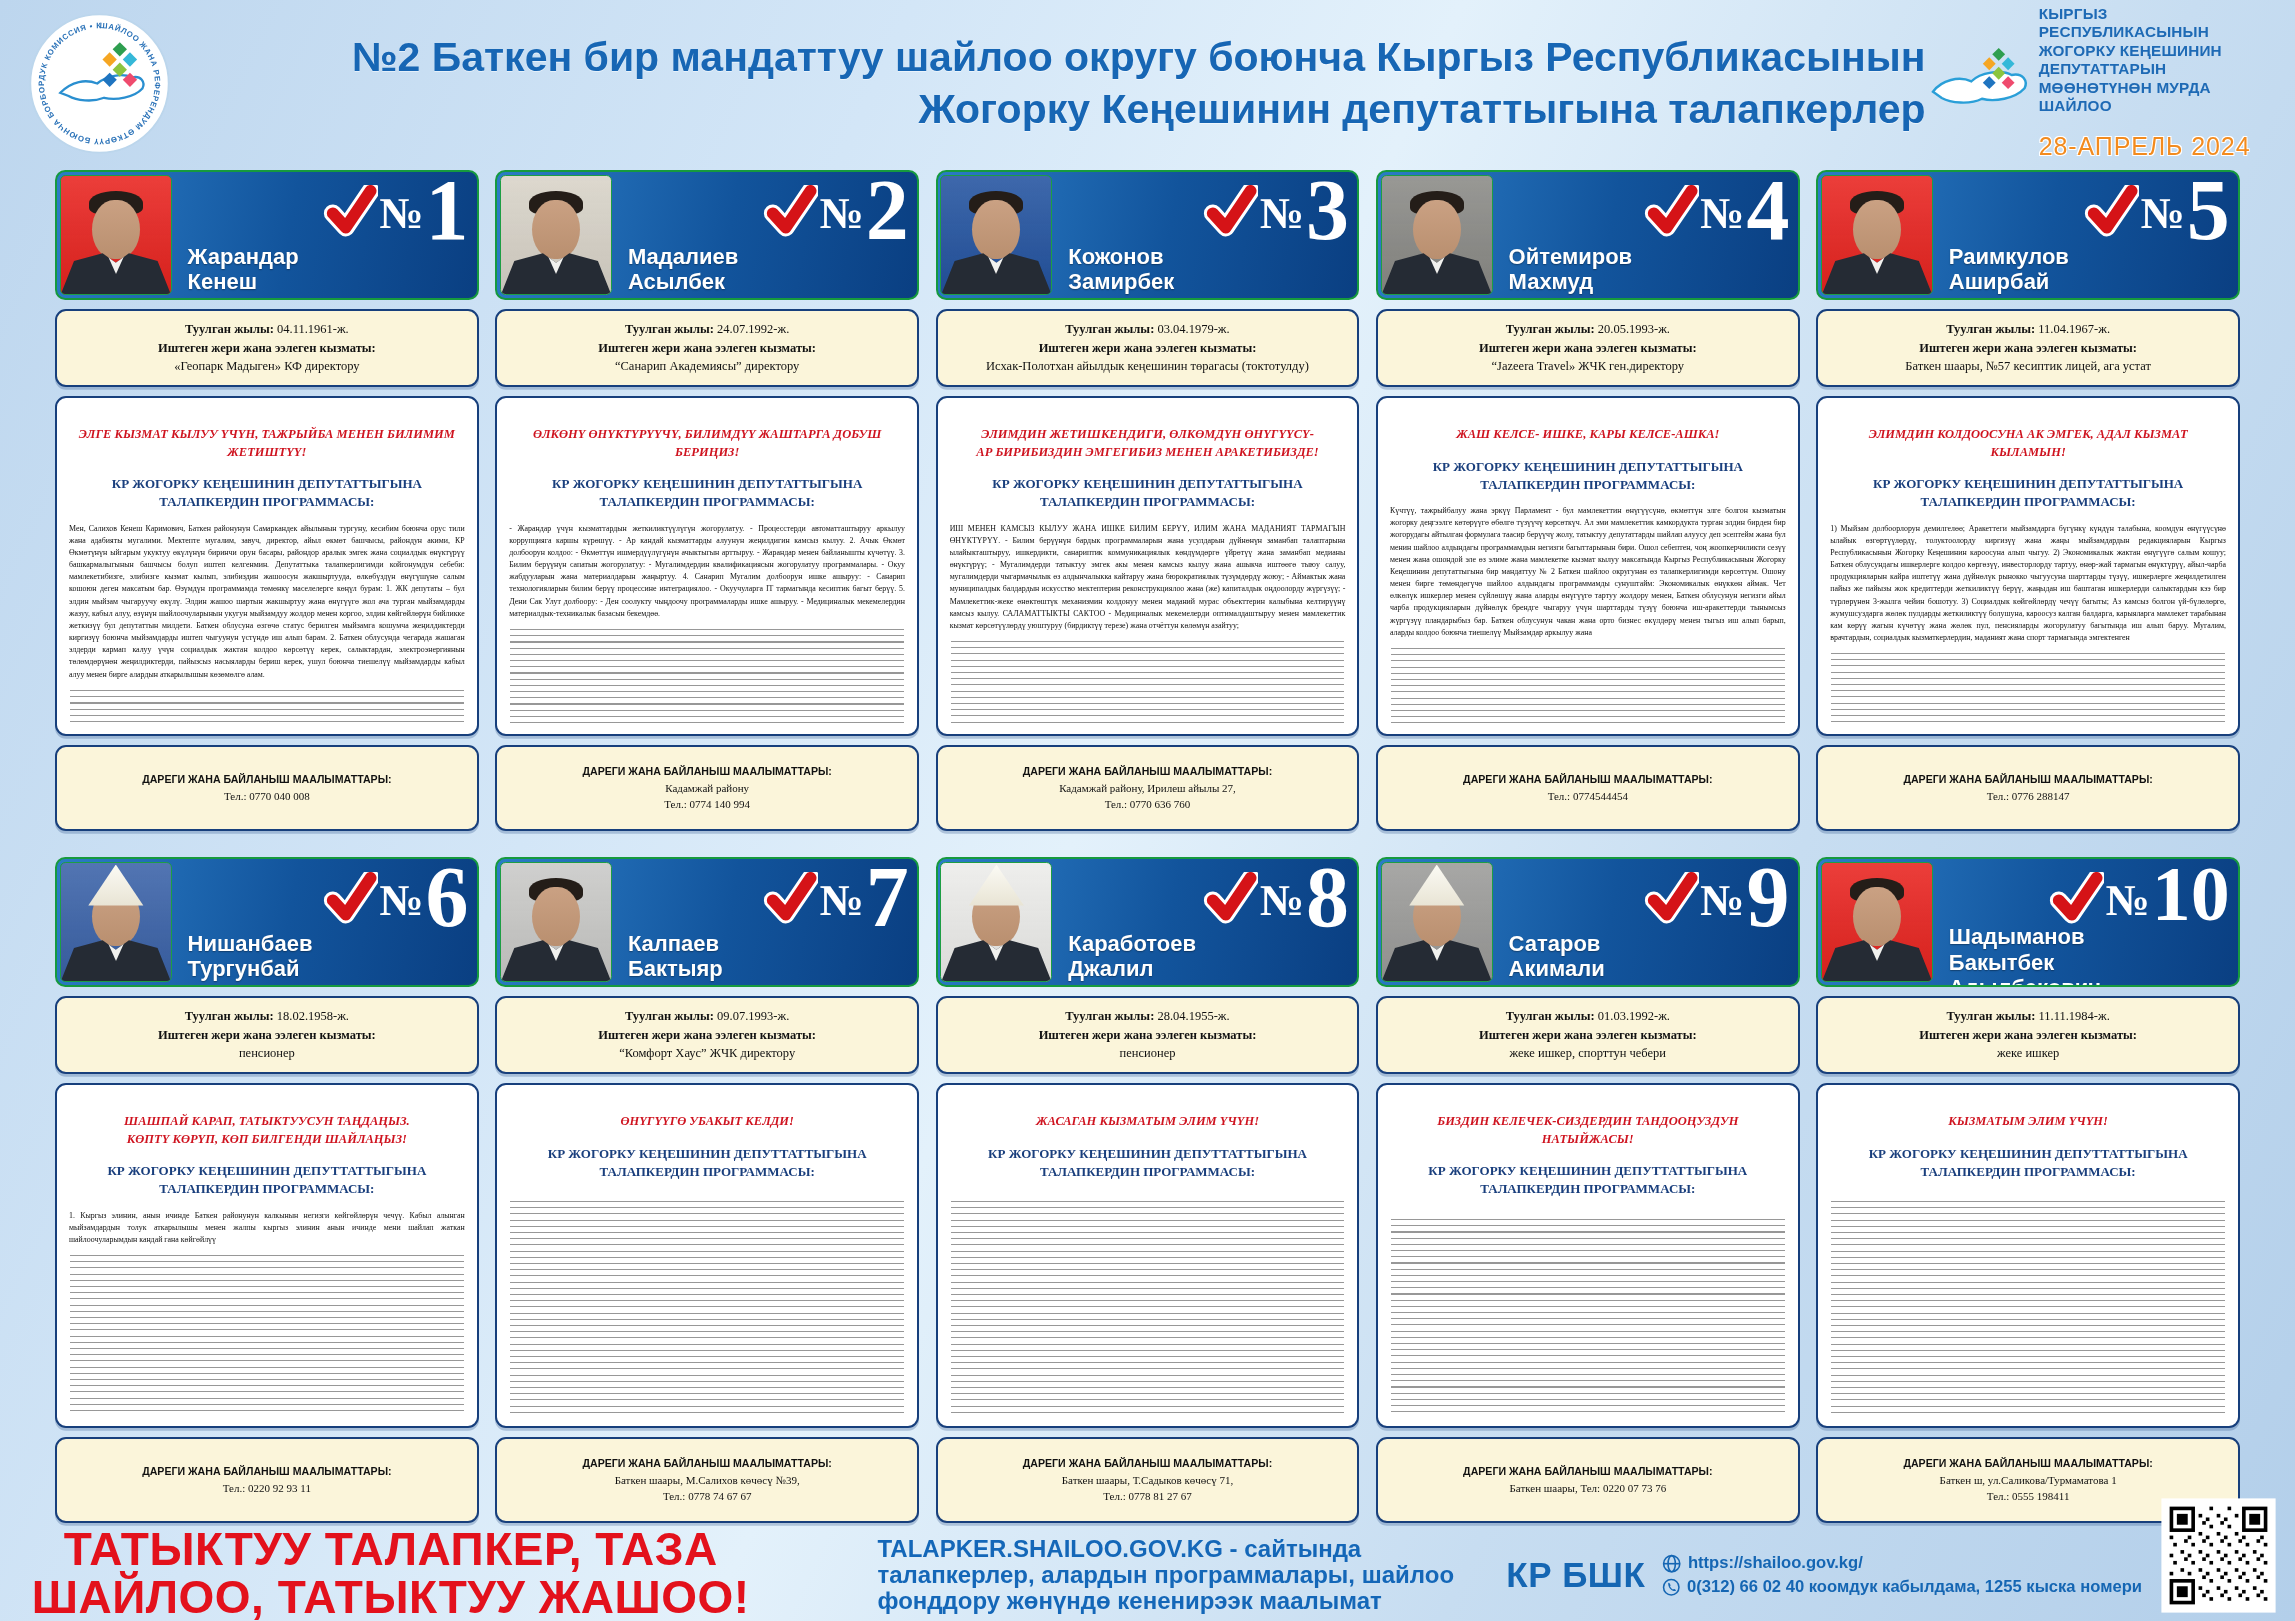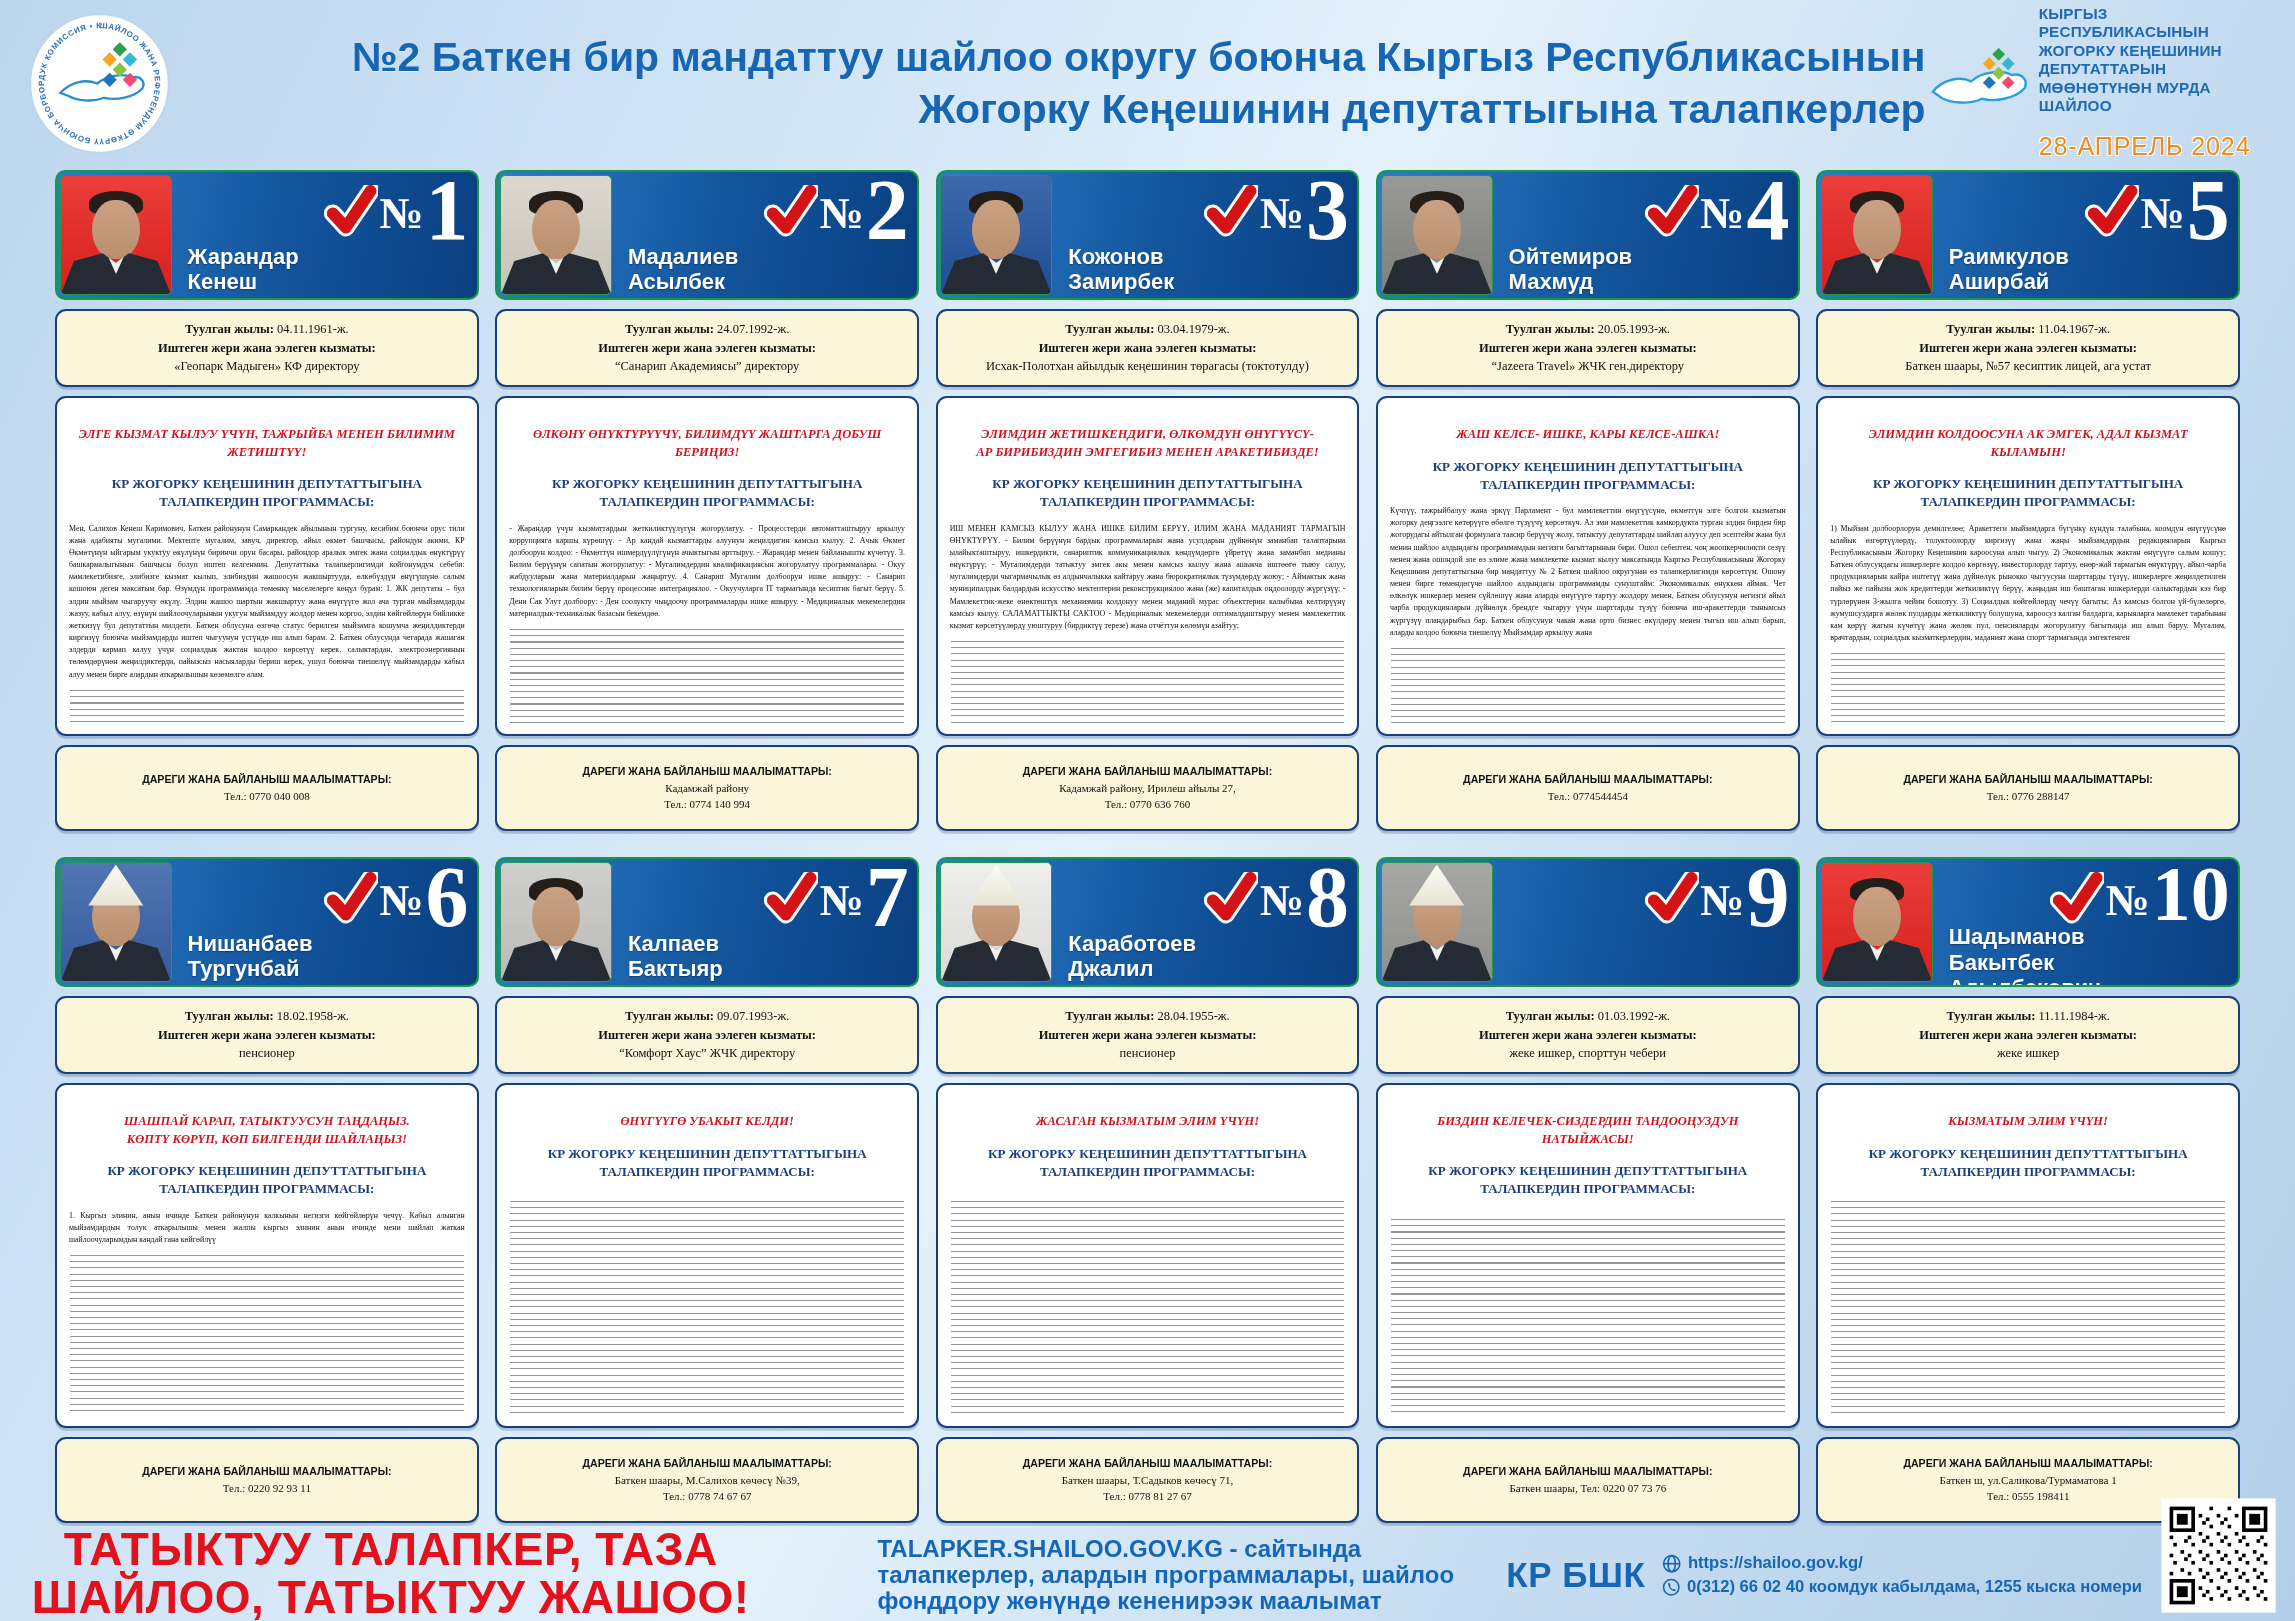--- a/index.html
+++ b/index.html
@@ -469,20 +469,25 @@
         </div>
         <div class="plate-right">
           <div class="badge">
             <svg class="check" viewBox="0 0 46 44">
               <path d="M8 24 L19 36 L40 5" fill="none" stroke="#ffffff" stroke-width="15" stroke-linecap="round" stroke-linejoin="round"></path>
               <path d="M8 24 L19 36 L40 5" fill="none" stroke="#d51317" stroke-width="10" stroke-linecap="round" stroke-linejoin="round"></path>
             </svg>
             <span class="no-sign">№</span>
             <span class="no-val">9</span>
           </div>
+          <div class="cname">
+              <div>Сатаров</div>
+              <div>Акимали</div>
+              <div>Сатыбалдыевич</div>
+            </div>
         </div>
       </div>
       <div class="info">
         <div><span class="b">Туулган жылы:</span>
           <span>01.03.1992-ж.</span></div>
         <div class="b">Иштеген жери жана ээлеген кызматы:</div>
         <div>жеке ишкер, спорттун чебери</div>
       </div>
       <div class="program">
         <div class="slogan">БИЗДИН КЕЛЕЧЕК-СИЗДЕРДИН  ТАНДООҢУЗДУН НАТЫЙЖАСЫ!</div>

